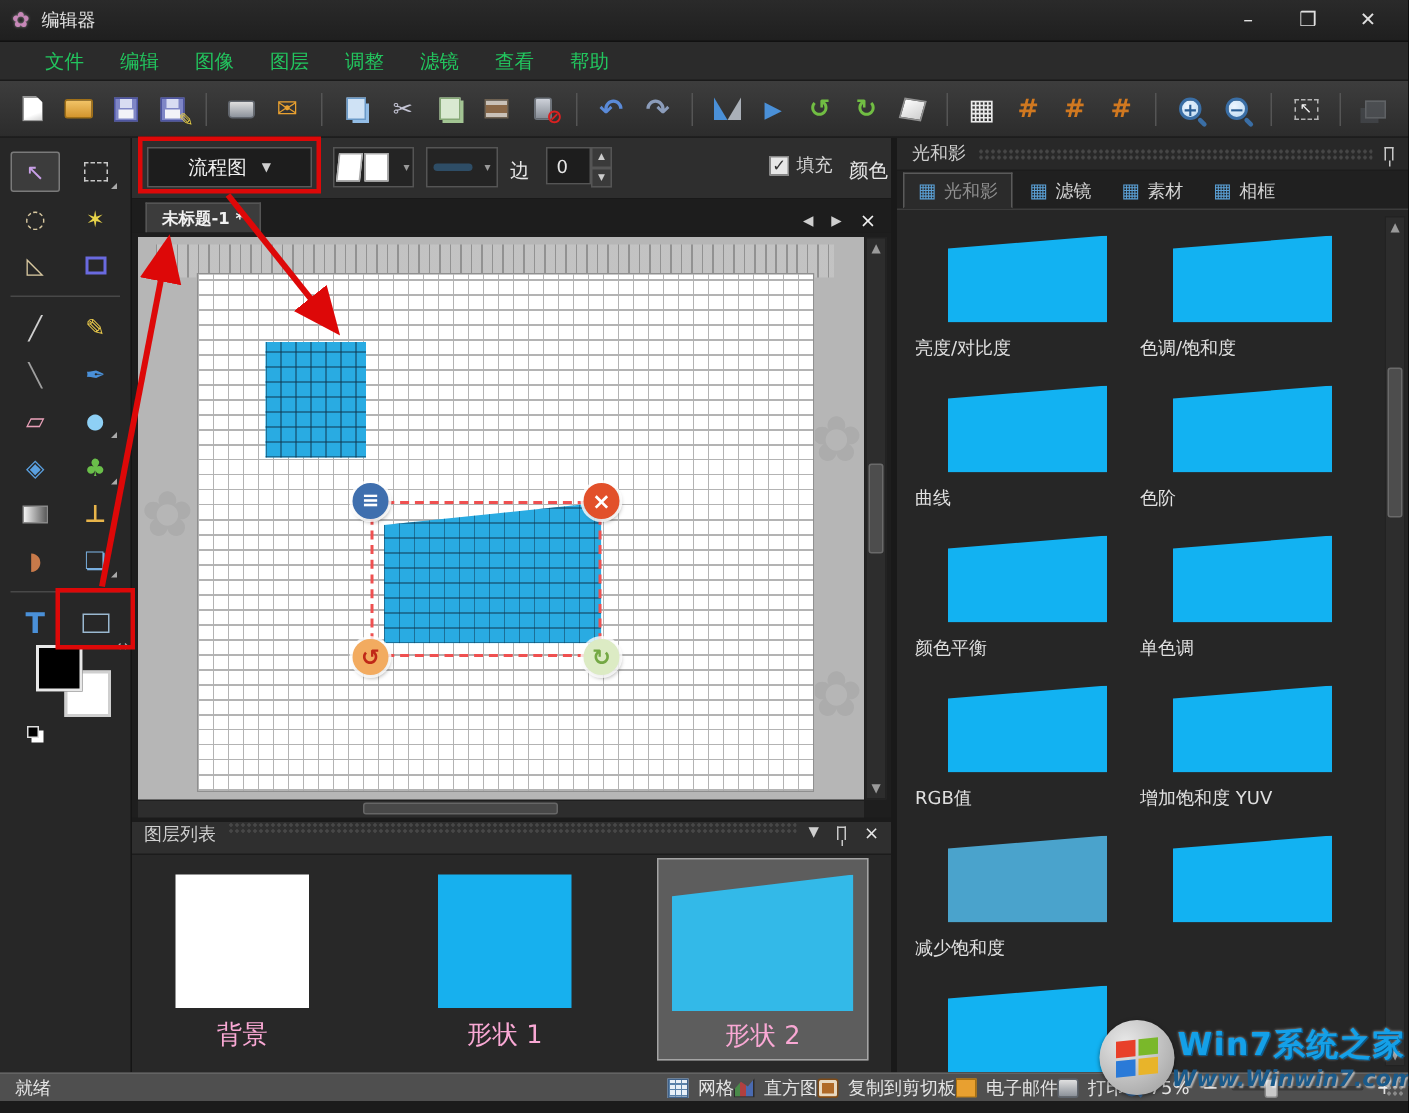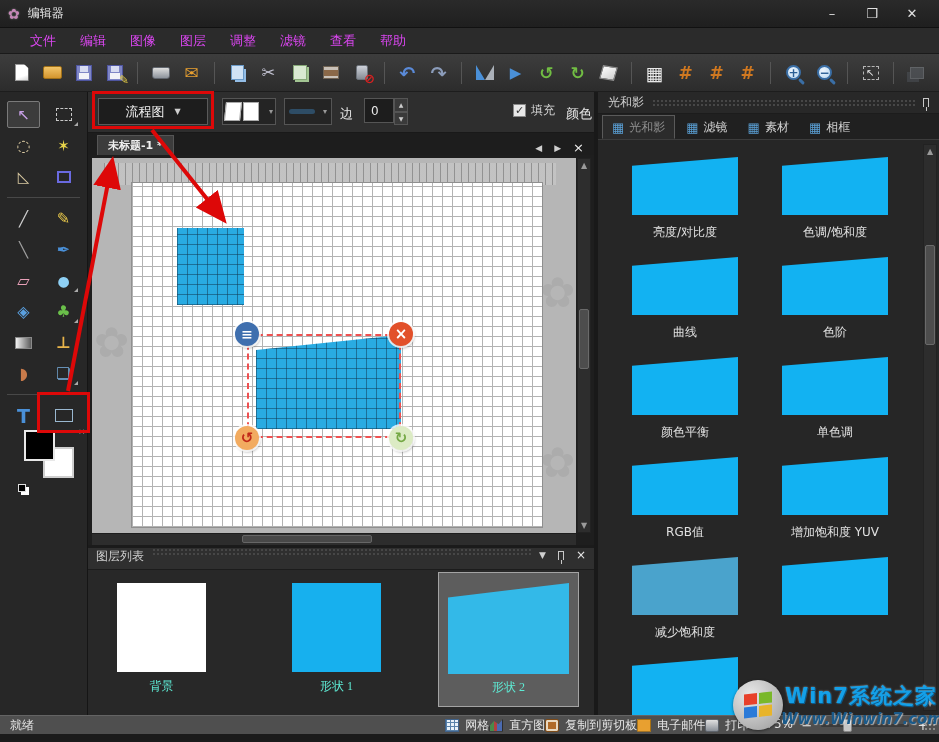--- a/index.html
+++ b/index.html
@@ -14,21 +14,21 @@
     background:linear-gradient(#2a2a2a,#1f1f1f); border-bottom:1px solid #111;
     display:flex; align-items:center; padding:0 8px; }
   .app-icon { font-size:14px; color:#c787b8; margin-right:8px; text-shadow:0 0 2px #888; }
   .title-text { font-size:12px; color:#e6e6e6; }
   .win-controls { margin-left:auto; display:flex; gap:14px; padding-right:6px; }
   .win-btn { width:26px; text-align:center; color:#e0e0e0; font-size:13px; cursor:default; }
   
   .menubar { position:absolute; left:0; top:28px; width:939px; height:26px;
     background:#2b2b2b; border-bottom:1px solid #1a1a1a;
     display:flex; align-items:center; padding-left:18px; gap:0; }
-  .menu-item { padding:4px 12px; color:#d946ef; font-size:13px; }
+  .menu-item { padding:4px 12px; color:#22c55e; font-size:13px; }
   
   .toolbar { position:absolute; left:0; top:54px; width:939px; height:38px;
     background:linear-gradient(#3d3d3d,#2c2c2c); border-bottom:1px solid #1d1d1d;
     display:flex; align-items:center; padding:0 8px; gap:4px; }
   .ti { position:relative; width:27px; height:28px; display:flex; align-items:center;
     justify-content:center; border-radius:3px; flex:none; }
   .ti .g { display:flex; align-items:center; justify-content:center; }
   .ti[data-state="disabled"] { opacity:.42; }
   .ti[data-icon="divider"] { width:1px; height:22px; background:#555; margin:0 5px; border-radius:0; }
   .ti[data-icon="new-file"] .g { width:14px; height:17px; background:linear-gradient(160deg,#ffffff 70%,#d5d5d5); border:1px solid #999; clip-path:polygon(0 0,68% 0,100% 25%,100% 100%,0 100%); }
@@ -167,54 +167,54 @@
     align-items:flex-start; padding:0 8px; gap:8px; color:#cfcfcf; font-size:12px; }
   .dots { flex:1; height:8px; background-image:radial-gradient(circle,#474747 1px,transparent 1.3px);
     background-size:4px 4px; }
   .ph-icons { display:flex; align-items:center; gap:12px; }
   .ph-icons .pi { font-size:9px; color:#cfcfcf; }
   .ph-icons .px { font-size:12px; color:#e8e8e8; }
   .pin { width:6px; height:9px; border:1px solid #c8c8c8; border-bottom:none; position:relative; }
   .pin::after { content:""; position:absolute; left:2px; bottom:-4px; width:1px; height:4px; background:#c8c8c8; }
   .layer { position:absolute; text-align:center; }
   .layer .lthumb { margin:0 auto; }
-  .layer .llabel { margin-top:6px; font-size:12px; color:#5eead4;font-family:Liberation Serif, serif; }
+  .layer .llabel { margin-top:6px; font-size:17px; color:#f9a8d4; }
   .layer1 { left:29px; top:35px; width:89px; }
   .layer2 { left:204px; top:35px; width:89px; }
   .layer1 .lthumb { width:89px; height:89px; background:#fff; }
   .layer2 .lthumb { width:89px; height:89px; background:#17b0ee; }
   .layer3 { left:350px; top:24px; width:141px; height:135px; background:#5d5d5d; border:1px solid #a4a4a4; }
   .layer3 .lthumb { margin-top:10px; width:121px; height:91px; background:#33b9e8;
     clip-path:polygon(0 16%,100% 0,100% 100%,0 100%); }
   .layer3 .llabel { margin-top:5px; }
   
   .splitter { position:absolute; left:594px; top:92px; width:4px; height:623px; background:#191919; }
   .rightpanel { position:absolute; left:598px; top:92px; width:341px; height:623px; background:#262626; overflow:hidden; }
   .rp-head { height:22px; background:#282828; display:flex; align-items:center; padding:0 10px; gap:8px;
     color:#cfcfcf; font-size:12px; border-bottom:1px solid #1c1c1c; }
   .rp-tabs { height:26px; background:#202020; display:flex; align-items:flex-end; padding-left:4px; gap:2px;
     border-bottom:1px solid #3c3c3c; }
   .rp-tab { height:24px; padding:0 9px; display:flex; align-items:center; gap:5px; font-size:12px; color:#d2d2d2; }
   .rp-tab .tabicon { font-size:13px; color:#5a9fd4; }
   .rp-tab[data-active="true"] { background:#2b2b2b; border:1px solid #5a5a5a; border-bottom:1px solid #2b2b2b; color:#8f8f8f; }
   .rp-items { position:absolute; left:0; top:49px; width:322px; bottom:0; overflow:hidden;
     display:flex; flex-wrap:wrap; padding:10px 6px 0 12px; }
-  .rp-item { width:150px; height:100px; text-align:center; flex:none; }
+  .rp-item { width:150px; height:100px; text-align:left; flex:none; }
   .rp-item .thumb { width:106px; height:58px; margin:6px auto 0; background:#12b2f2;
     clip-path:polygon(0 15%,100% 0,100% 100%,0 100%); }
   .rp-item[data-tone="dim"] .thumb { background:#4aa3cc; }
   .rp-item .ilabel { margin-top:9px; font-size:12px; color:#e0e0e0; white-space:nowrap; }
   .rp-scroll { position:absolute; right:2px; top:52px; width:14px; bottom:4px; background:#2d2d2d; border:1px solid #222; }
   .rp-scroll .arr { position:absolute; left:0; width:12px; text-align:center; font-size:8px; color:#9a9a9a; }
   .rp-scroll .arr.up { top:2px; } .rp-scroll .arr.down { bottom:2px; }
   .rp-scroll .thumb { position:absolute; left:1px; top:100px; width:10px; height:100px; background:#4d4d4d; border:1px solid #6a6a6a; border-radius:2px; }
   
   .statusbar { position:absolute; left:0; top:715px; width:939px; height:19px; background:#4f4f4f;
     border-top:1px solid #646464; display:flex; align-items:center; padding:0 10px; color:#e4e4e4; font-size:12px; }
-  .status-right { margin-left:auto; display:flex; align-items:flex-start; gap:0; margin-right:8px; }
+  .status-right { margin-left:auto; display:flex; align-items:center; gap:0; margin-right:8px; }
   .sitem { display:flex; align-items:center; gap:6px; }
   .sic { width:14px; height:13px; display:inline-block; }
   .sic[data-icon="grid"] { background:#e8f0f8; background-image:repeating-linear-gradient(0deg,#5a82aa 0 1px,transparent 1px 4px),repeating-linear-gradient(90deg,#5a82aa 0 1px,transparent 1px 4px); border:1px solid #40628a; }
   .sic[data-icon="histogram"] { background:linear-gradient(90deg,#4a8a4a 0 30%,#b04040 30% 60%,#4a6ab0 60% 100%); border:1px solid #2c2c2c; clip-path:polygon(0 60%,33% 20%,66% 45%,100% 0,100% 100%,0 100%); }
   .sic[data-icon="clipboard"] { background:#b06a28; border:1px solid #7c4a18; border-radius:2px; box-shadow:inset 0 0 0 2px #e8d8c0; }
   .sic[data-icon="email"] { background:#e8a030; border:1px solid #a87010; clip-path:polygon(0 0,100% 0,100% 100%,0 100%); position:relative; }
   .sic[data-icon="printer"] { background:linear-gradient(#e0e0e0,#8a9098); border:1px solid #5e646c; border-radius:2px; }
   .sic[data-icon="magnifier"] { width:11px; height:11px; border:2px solid #3a6ea5; border-radius:50%; background:radial-gradient(circle at 35% 35%,#f0f8ff,#badaf2); position:relative; }
   .sic[data-icon="magnifier"]::after { content:""; position:absolute; width:6px; height:2px; background:#3a6ea5; transform:rotate(45deg); right:-4px; bottom:-1px; }
   .zoomctl { display:flex; align-items:center; gap:8px; }

